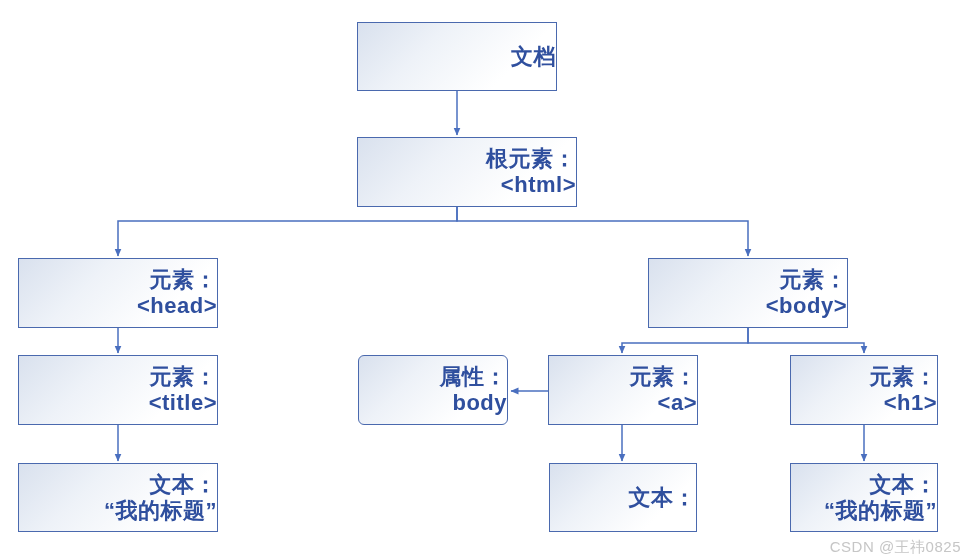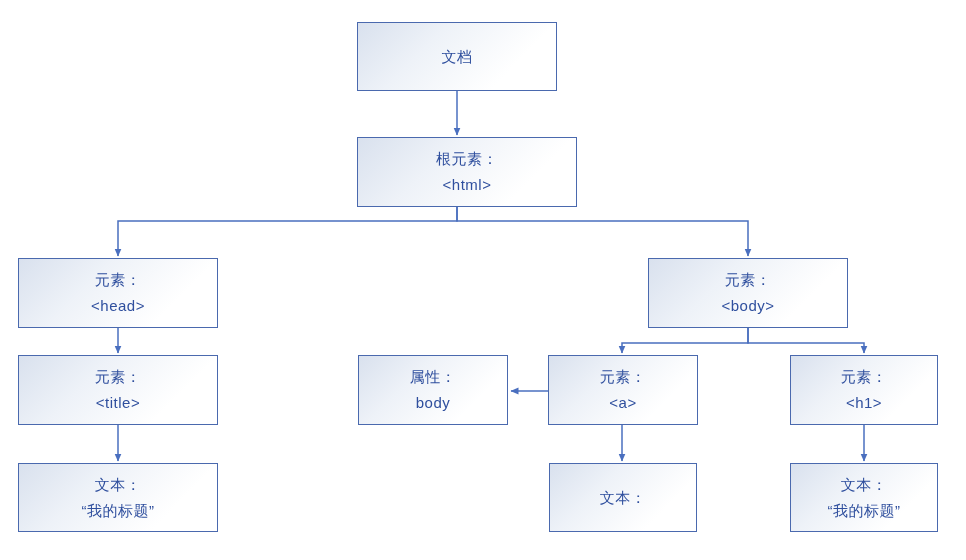--- a/index.html
+++ b/index.html
@@ -25,25 +25,25 @@
     stroke: var(--c-line, #4a6fbf);
     stroke-width: 1.5;
   }
   .node {
     position: absolute;
     border: 1.5px solid var(--c-border, #4a69ae);
     background: linear-gradient(135deg, var(--c-fill-a, #d9e1ee) 0%, #eef2f8 35%, var(--c-fill-b, #ffffff) 75%);
     display: flex;
     flex-direction: column;
     justify-content: center;
-    align-items: center;
+    align-items: flex-end;
     text-align: center;
     color: var(--c-text, #2f4f9e);
-    font-weight: normal;
-    font-size: 15px;
+    font-weight: bold;
+    font-size: 22px;
     line-height: 26px;
     letter-spacing: 0.5px;
   }
   .node .line { display: block; white-space: nowrap; }
   #watermark {
     position: absolute;
     right: 5px;
     bottom: 3px;
     font-size: 15px;
     color: var(--c-watermark, #c6c6c6);
@@ -91,33 +91,34 @@
         <span class="line">&lt;title&gt;</span>
       </div>
       <div class="node" style="left: 18px; top: 463px; width: 200px; height: 69px;">
         <span class="line">文本：</span>
         <span class="line">“我的标题”</span>
       </div>
       <div class="node" style="left: 648px; top: 258px; width: 200px; height: 70px;">
         <span class="line">元素：</span>
         <span class="line">&lt;body&gt;</span>
       </div>
-      <div class="node" style="left: 358px; top: 355px; width: 150px; height: 70px;">
+      <div class="node" style="left: 358px; top: 355px; width: 150px; height: 70px; border-radius: 6px;">
         <span class="line">属性：</span>
         <span class="line">body</span>
       </div>
       <div class="node" style="left: 548px; top: 355px; width: 150px; height: 70px;">
         <span class="line">元素：</span>
         <span class="line">&lt;a&gt;</span>
       </div>
       <div class="node" style="left: 790px; top: 355px; width: 148px; height: 70px;">
         <span class="line">元素：</span>
         <span class="line">&lt;h1&gt;</span>
       </div>
       <div class="node" style="left: 549px; top: 463px; width: 148px; height: 69px;">
         <span class="line">文本：</span>
       </div>
       <div class="node" style="left: 790px; top: 463px; width: 148px; height: 69px;">
         <span class="line">文本：</span>
         <span class="line">“我的标题”</span>
       </div>
     </div>
+  <div id="watermark">CSDN @王祎0825</div>
 </div>
 
 </body></html>

